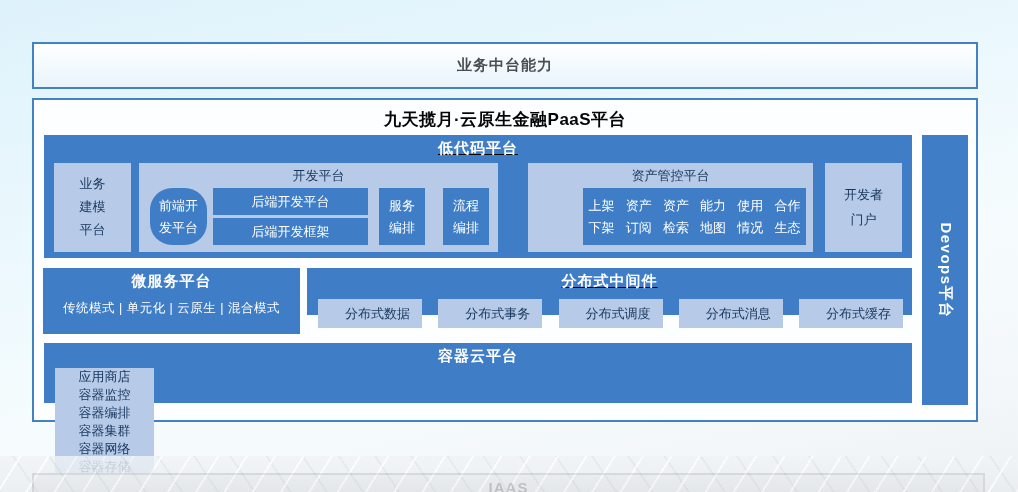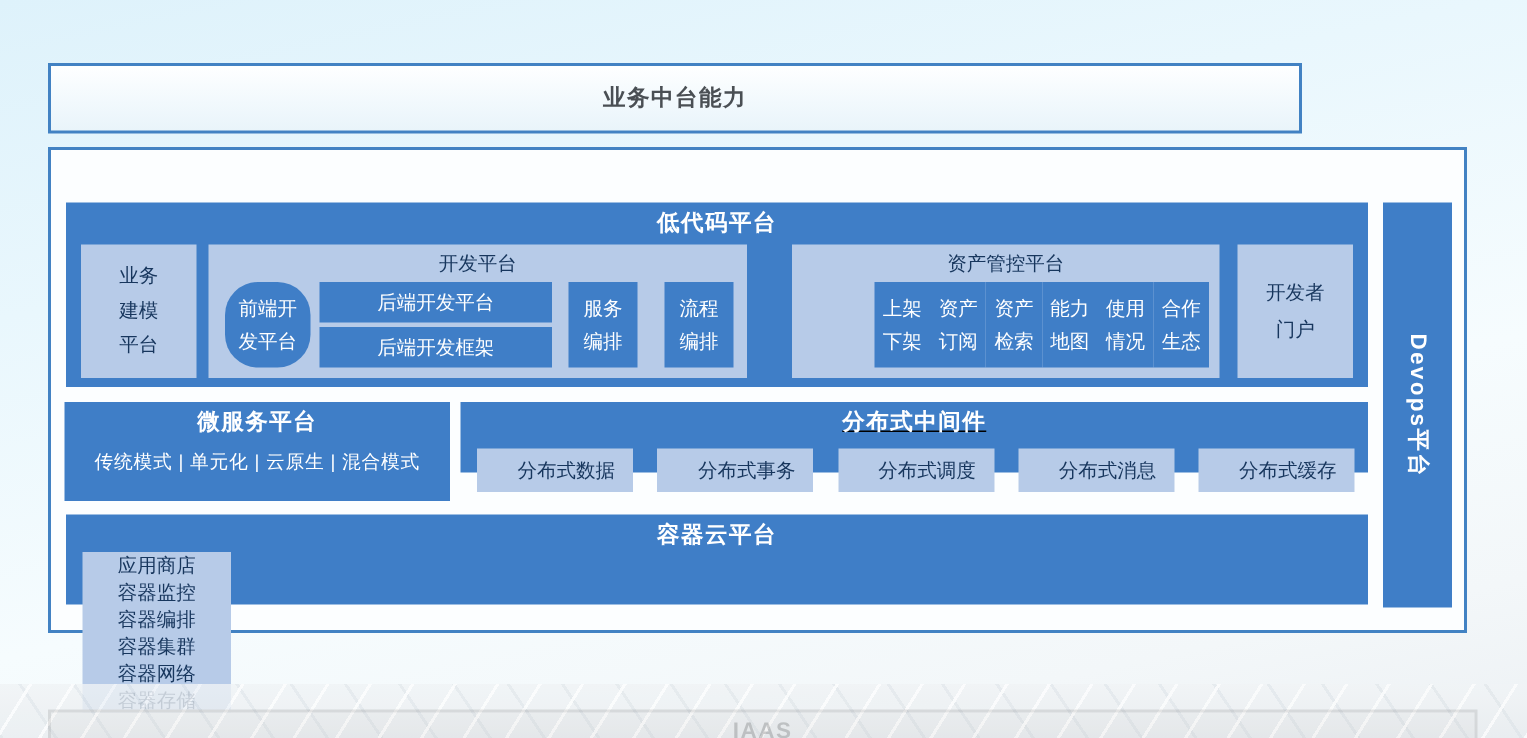--- a/index.html
+++ b/index.html
@@ -12,37 +12,37 @@
   
   .bg-deco {
     position:absolute; left:0; right:0; bottom:0; height:36px;
     background:
       repeating-linear-gradient(-58deg, rgba(255,255,255,.85) 0 2px, rgba(255,255,255,0) 2px 24px),
       repeating-linear-gradient(56deg, rgba(203,212,219,.35) 0 2px, rgba(255,255,255,0) 2px 30px),
       linear-gradient(180deg,#f1f4f6,#e9edf0);
     opacity:.8;
   }
   .top-banner {
-    position:absolute; left:32px; top:42px; width:836px; height:47px;
+    position:absolute; left:32px; top:42px; width:946px; height:47px;
     border:2px solid #4282c3;
     background:linear-gradient(180deg,#feffff 0%,#f2f9fd 55%,#e9f4fa 100%);
     display:flex; align-items:center; justify-content:center;
     font-size:15px; font-weight:bold; color:#4a4f54; letter-spacing:1px;
   }
   .main-box {
     position:absolute; left:32px; top:98px; width:946px; height:324px;
     border:2px solid #4282c3; background:#fcfeff;
   }
   .main-title {
     position:absolute; left:0; right:0; top:8px; text-align:center;
     font-size:17px; font-weight:bold; color:#050505; letter-spacing:.5px;
   }
   .sec { position:absolute; background:#3f7ec7; }
   .sec-title { padding-top:4px; text-align:center; color:#fff; font-weight:bold; font-size:15px; letter-spacing:1px; }
-  .low-code   { left:10px;  top:35px;  width:868px; height:123px; }
+  .low-code   { left:10px;  top:35px;  width:868px; height:123px;text-decoration:underline; }
   .micro      { left:9px;   top:168px; width:257px; height:66px; text-align:center; }
   .middleware { left:273px; top:168px; width:605px; height:47px;text-decoration:underline; }
   .cloud      { left:10px;  top:243px; width:868px; height:60px; }
   .devops     { position:absolute; left:888px; top:35px; width:46px; height:270px; background:#3f7ec7;
                 display:flex; align-items:center; justify-content:center; }
   .devops span { transform:rotate(90deg); white-space:nowrap; color:#fff; font-weight:bold;
                  font-size:15px; letter-spacing:1.5px; }
   
   .lb { position:absolute; background:#b7cbe8; color:#17365d; display:flex; align-items:center;
         justify-content:center; text-align:center; font-size:13px; white-space:pre-line; line-height:1.75; }
@@ -82,20 +82,21 @@
 </head>
 <body>
 
 <div class="page">
 
   <div class="top-banner">
     <span>业务中台能力</span>
   </div>
 
   <div class="main-box">
+    <div class="main-title">九天揽月·云原生金融PaaS平台</div>
 
     <div class="sec low-code">
       <div class="sec-title">低代码平台</div>
 
       <div class="lb bm">业务
 建模
 平台</div>
 
       <div class="container dev">
         <div class="ctr-title">开发平台</div>

